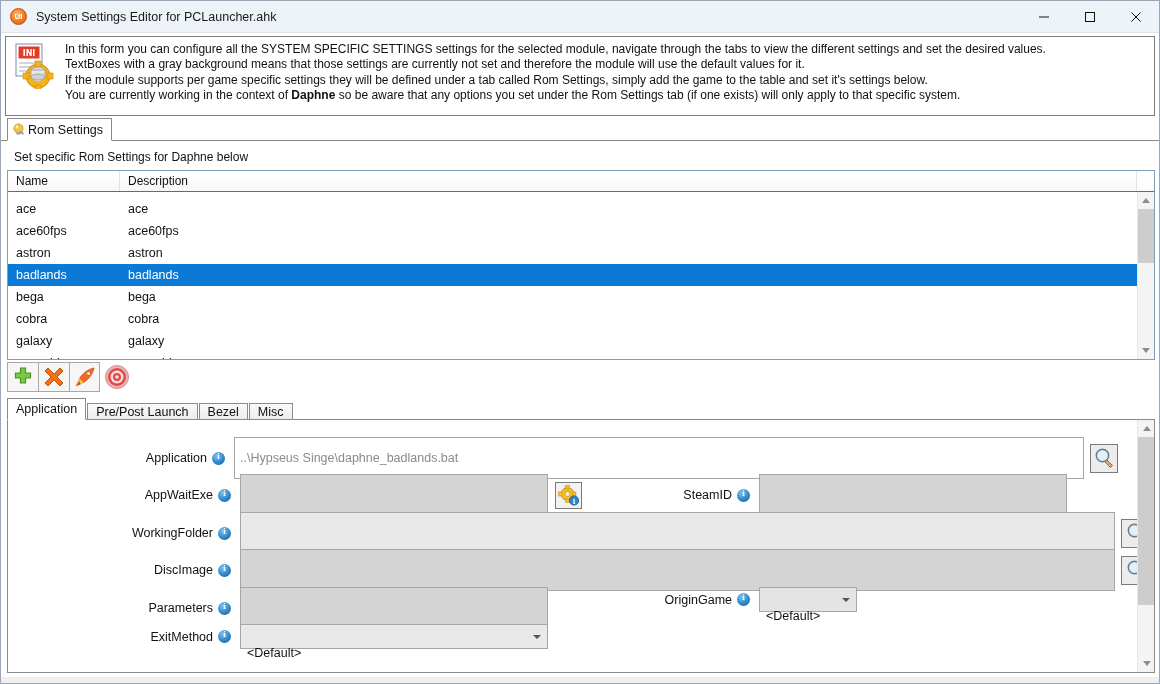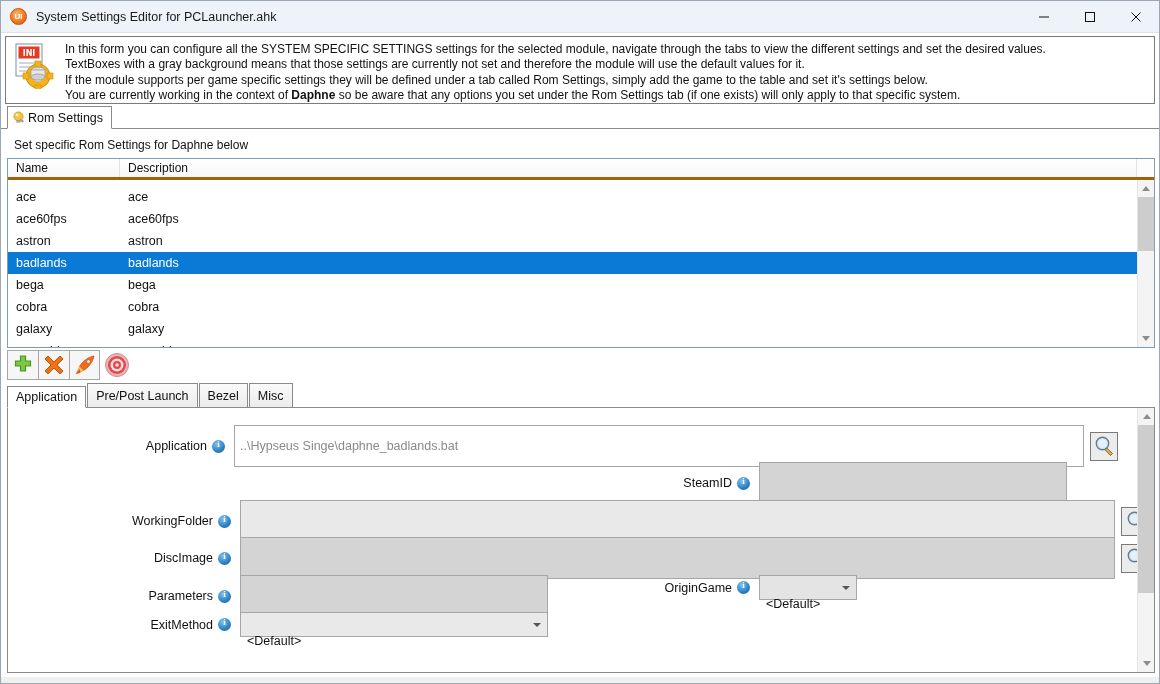--- a/index.html
+++ b/index.html
@@ -61,21 +61,21 @@
   .win-btn svg { display: block; }
 
   
   .info-banner {
     margin: 3px 4px 2px 4px;
     border: 1px solid #7a7a7a;
     background: #ffffff;
     display: flex;
     align-items: flex-start;
     padding: 4px 4px 4px 4px;
-    height: 68px;
+    height: 80px;
     flex: none;
   }
   .ini-icon {
     width: 46px; height: 46px;
     margin: 2px 6px 0 3px;
     flex: none;
     position: relative;
   }
   .info-lines {
     font-size: 12px;
@@ -172,21 +172,21 @@
     flex: none;
     height: 190px;
     display: flex;
     flex-direction: column;
     position: relative;
   }
   .grid-head {
     height: 21px;
     display: flex;
     background: #fdfdfd;
-    border-bottom: 3px solid #a16207;
+    border-bottom: 1px solid #a16207;
     flex: none;
   }
   .gh-cell {
     font-size: 12px; color: #111;
     display: flex; align-items: center;
     padding-left: 8px;
     border-right: 1px solid #e2e2e2;
     background: linear-gradient(#ffffff, #f7f7f7);
   }
   .gh-name { width: 112px; }
@@ -247,21 +247,21 @@
     position: relative;
   }
   .btabs {
     height: 22px; display: flex; align-items: flex-end;
     position: relative; flex: none;
   }
   .btabs::after {
     content: ""; position: absolute; left: 0; right: 0; bottom: 0; height: 1px; background: #8a8a8a;
   }
   .btab {
-    height: 25px; border: 1px solid #8a8a8a;
+    height: 17px; border: 1px solid #8a8a8a;
     background: linear-gradient(#fafafa, #ececec);
     display: flex; align-items: center;
     padding: 0 8px; font-size: 12.5px; color: #111;
     margin-right: 1px; position: relative; z-index: 2;
   }
   .btab.active {
     background: #fff; border-bottom-color: #fff; height: 22px;
   }
   .tabpanel {
     flex: 1; border: 1px solid #8a8a8a; border-top: none;
@@ -503,20 +503,37 @@
           <div class="tbox white" style="width:875px;">..\Hypseus Singe\daphne_badlands.bat</div>
           <div class="mag-btn" style="margin-left:6px;">
             <svg width="22" height="22" viewBox="0 0 22 22">
               <circle cx="9.5" cy="8.5" r="6.2" fill="#cfe5f5" stroke="#6b7b88" stroke-width="1.4"></circle>
               <circle cx="9.5" cy="8.5" r="4.4" fill="#e9f3fb" opacity="0.8"></circle>
               <path d="M13.8 13 L19.5 18.5 L17.5 20.5 L12 14.8 Z" fill="#e0b060" stroke="#8a6a2a" stroke-width="1"></path>
             </svg>
           </div>
         </div>
 
+        <div class="frow" style="left:0;top:54px;">
+          <div class="flabel" style="width:205px;">AppWaitExe</div>
+          <div class="info-dot"></div>
+          <div class="tbox" style="width:308px;"></div>
+          <div class="gear-btn" style="margin-left:7px;">
+            <svg width="21" height="21" viewBox="0 0 21 21">
+              <circle cx="9.5" cy="9" r="6.4" fill="#f8bf2a" stroke="#c9901a" stroke-width="1"></circle>
+              <circle cx="9.5" cy="9" r="2.6" fill="#fdf0c8" stroke="#c9901a" stroke-width="0.8"></circle>
+              <rect x="7.6" y="0.6" width="4" height="3.4" fill="#f8bf2a" stroke="#c9901a" stroke-width="0.6"></rect>
+              <rect x="7.6" y="14" width="4" height="3.4" fill="#f8bf2a" stroke="#c9901a" stroke-width="0.6"></rect>
+              <rect x="0.6" y="7" width="3.4" height="4" fill="#f8bf2a" stroke="#c9901a" stroke-width="0.6"></rect>
+              <rect x="14.5" y="7" width="3.4" height="4" fill="#f8bf2a" stroke="#c9901a" stroke-width="0.6"></rect>
+              <circle cx="16" cy="15.5" r="4.6" fill="#2f87c9" stroke="#14538c" stroke-width="0.8"></circle>
+              <text x="16" y="18.6" font-size="7" font-family="DejaVu Serif" fill="#fff" text-anchor="middle" font-weight="bold">i</text>
+            </svg>
+          </div>
+        </div>
         <div class="frow" style="left:640px;top:54px;">
           <div class="flabel" style="width:84px;">SteamID</div>
           <div class="info-dot"></div>
           <div class="tbox" style="width:308px;"></div>
         </div>
 
         <div class="frow" style="left:0;top:92px;">
           <div class="flabel" style="width:205px;">WorkingFolder</div>
           <div class="info-dot"></div>
           <div class="tbox light" style="width:875px;"></div>

